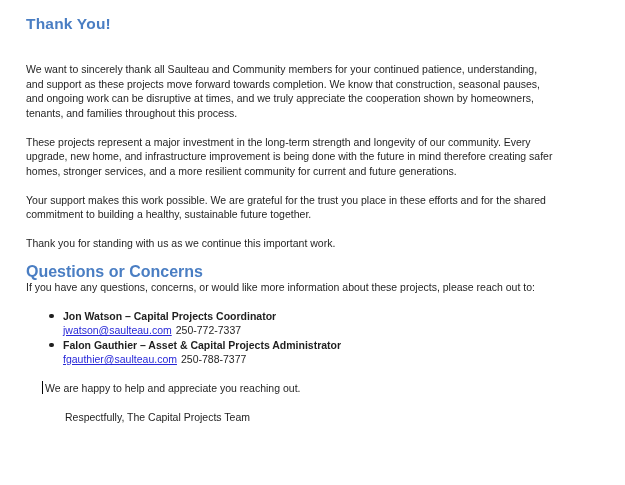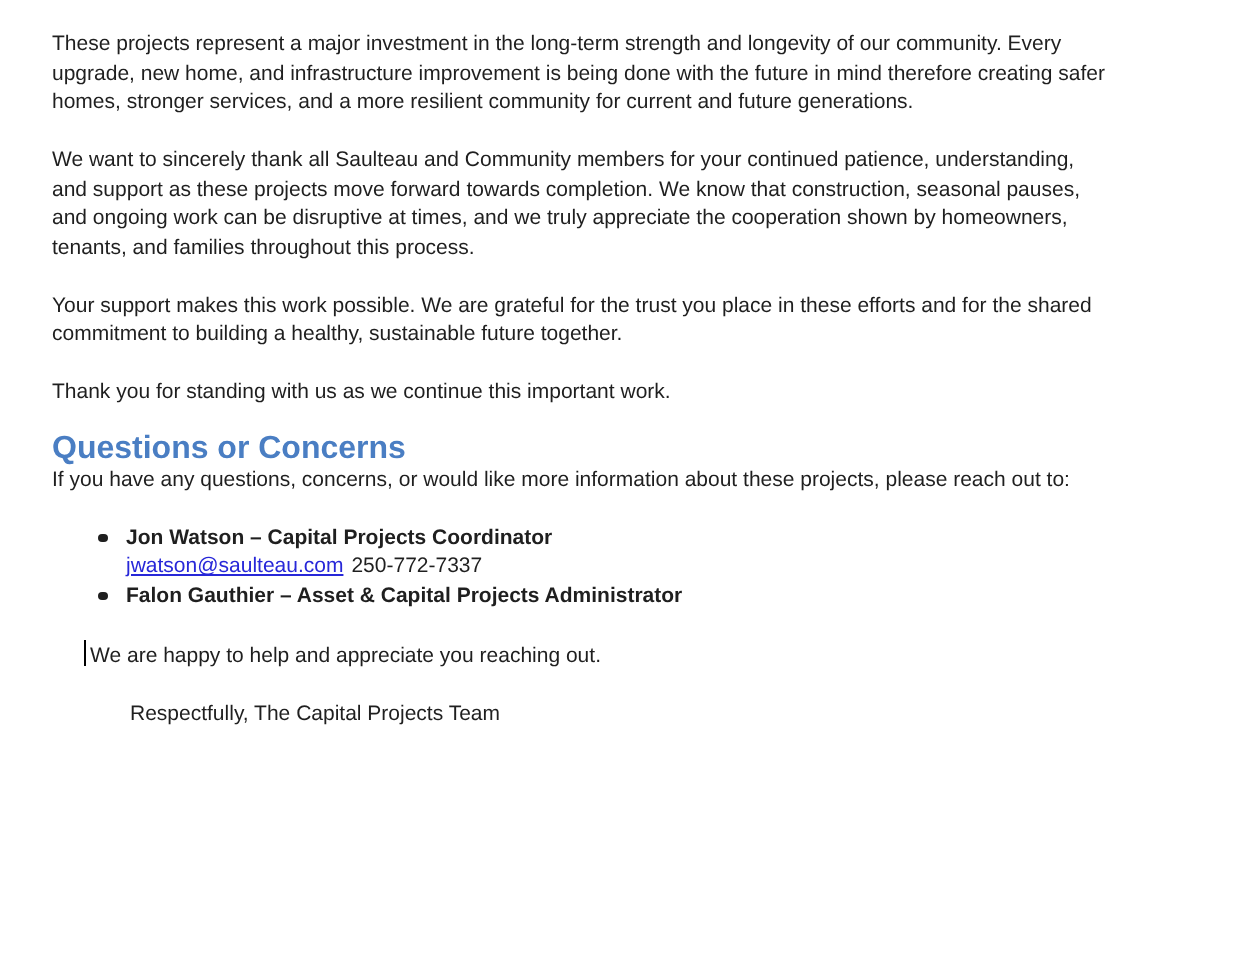--- a/index.html
+++ b/index.html
@@ -60,46 +60,50 @@
     vertical-align: -2px;
     margin-right: 2px;
   }
   p.signature { margin: 0; padding-left: 39px; }
 </style>
 </head>
 <body>
 
 <div class="page">
 
+  <h1 class="doc-title">Thank You!</h1>
 
-  <p class="para">These projects represent a major investment in the long-term strength and longevity of our community. Every
-upgrade, new home, and infrastructure improvement is being done with the future in mind therefore creating safer
-homes, stronger services, and a more resilient community for current and future generations.</p>
   <p class="para">We want to sincerely thank all Saulteau and Community members for your continued patience, understanding,
 and support as these projects move forward towards completion. We know that construction, seasonal pauses,
 and ongoing work can be disruptive at times, and we truly appreciate the cooperation shown by homeowners,
 tenants, and families throughout this process.</p>
+  <p class="para">These projects represent a major investment in the long-term strength and longevity of our community. Every
+upgrade, new home, and infrastructure improvement is being done with the future in mind therefore creating safer
+homes, stronger services, and a more resilient community for current and future generations.</p>
   <p class="para">Your support makes this work possible. We are grateful for the trust you place in these efforts and for the shared
 commitment to building a healthy, sustainable future together.</p>
   <p class="para">Thank you for standing with us as we continue this important work.</p>
 
   <h2 class="section-heading">Questions or Concerns</h2>
   <p class="intro">If you have any questions, concerns, or would like more information about these projects, please reach out to:</p>
 
   <ul class="contacts">
     <li class="contact">
       <span class="bullet"></span>
       <span class="contact-name">Jon Watson – Capital Projects Coordinator</span>
       <span class="contact-line">
         <a class="email">jwatson@saulteau.com</a><span class="phone">250-772-7337</span>
       </span>
     </li>
     <li class="contact">
       <span class="bullet"></span>
       <span class="contact-name">Falon Gauthier – Asset &amp; Capital Projects Administrator</span>
+      <span class="contact-line">
+        <a class="email">fgauthier@saulteau.com</a><span class="phone">250-788-7377</span>
+      </span>
     </li>
   </ul>
 
   <p class="closing"><span class="caret"></span><span>We are happy to help and appreciate you reaching out.</span></p>
 
   <p class="signature">Respectfully, The Capital Projects Team</p>
 
 </div>
 
 </body></html>

